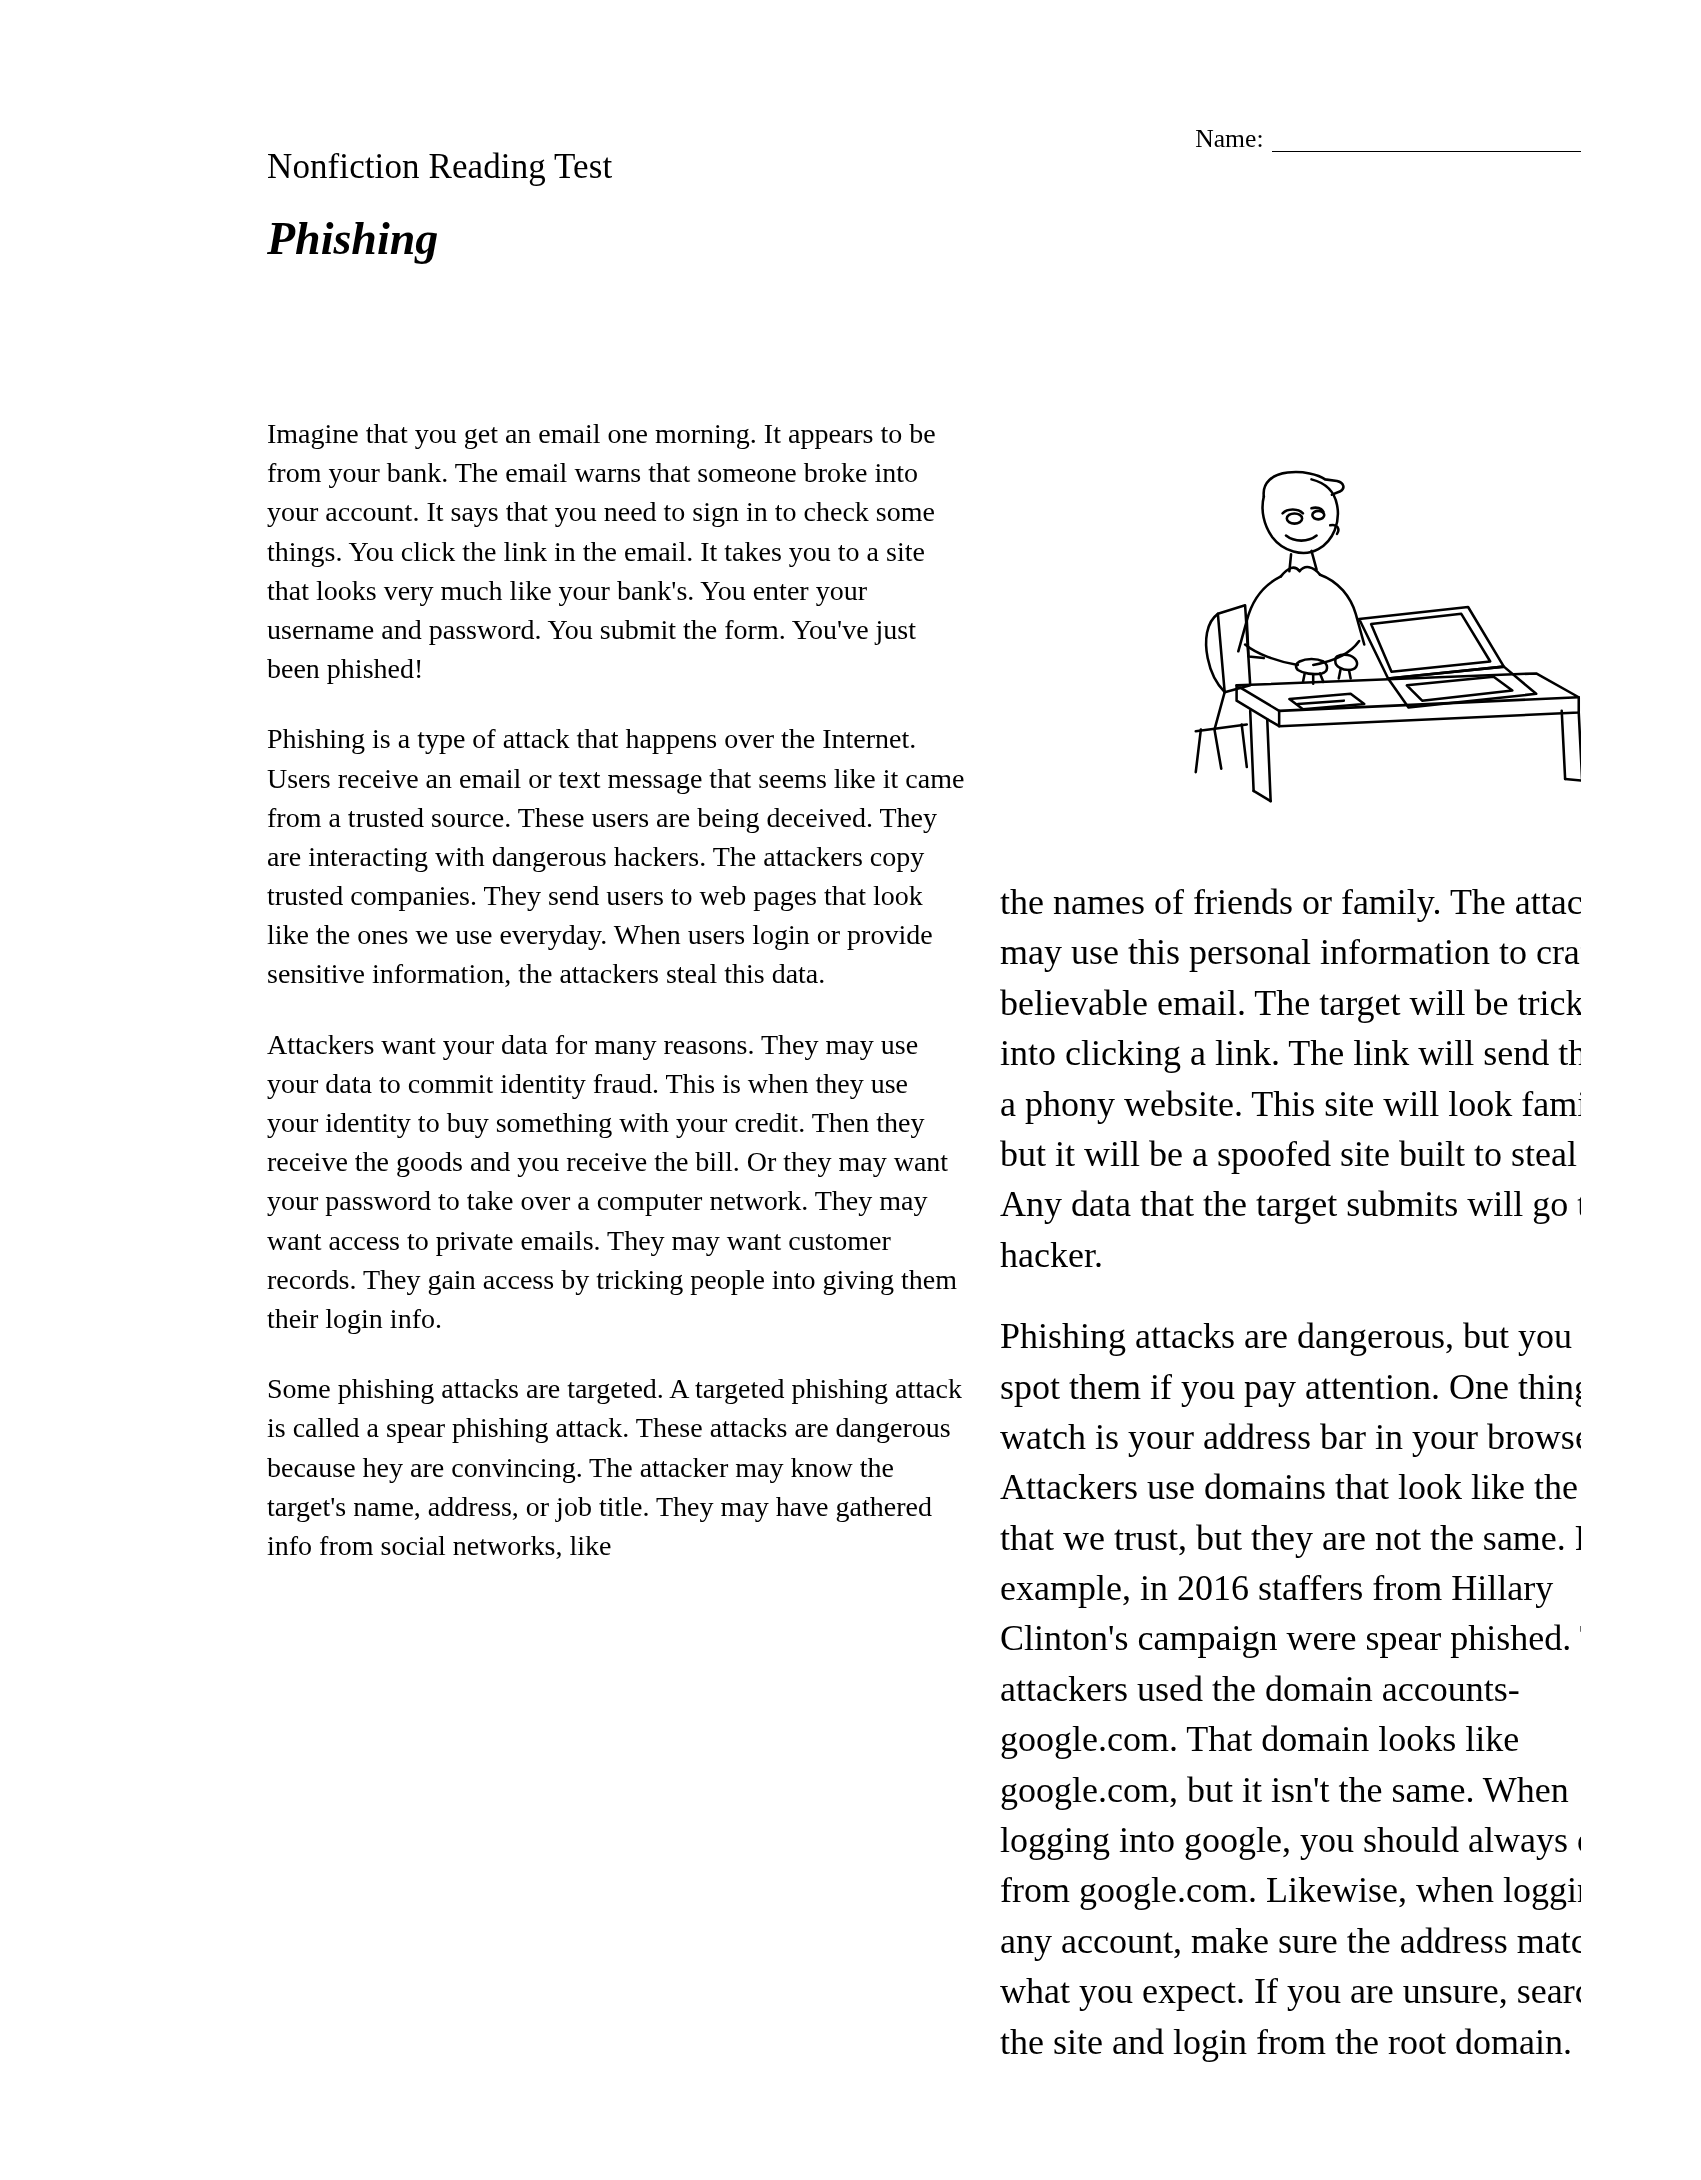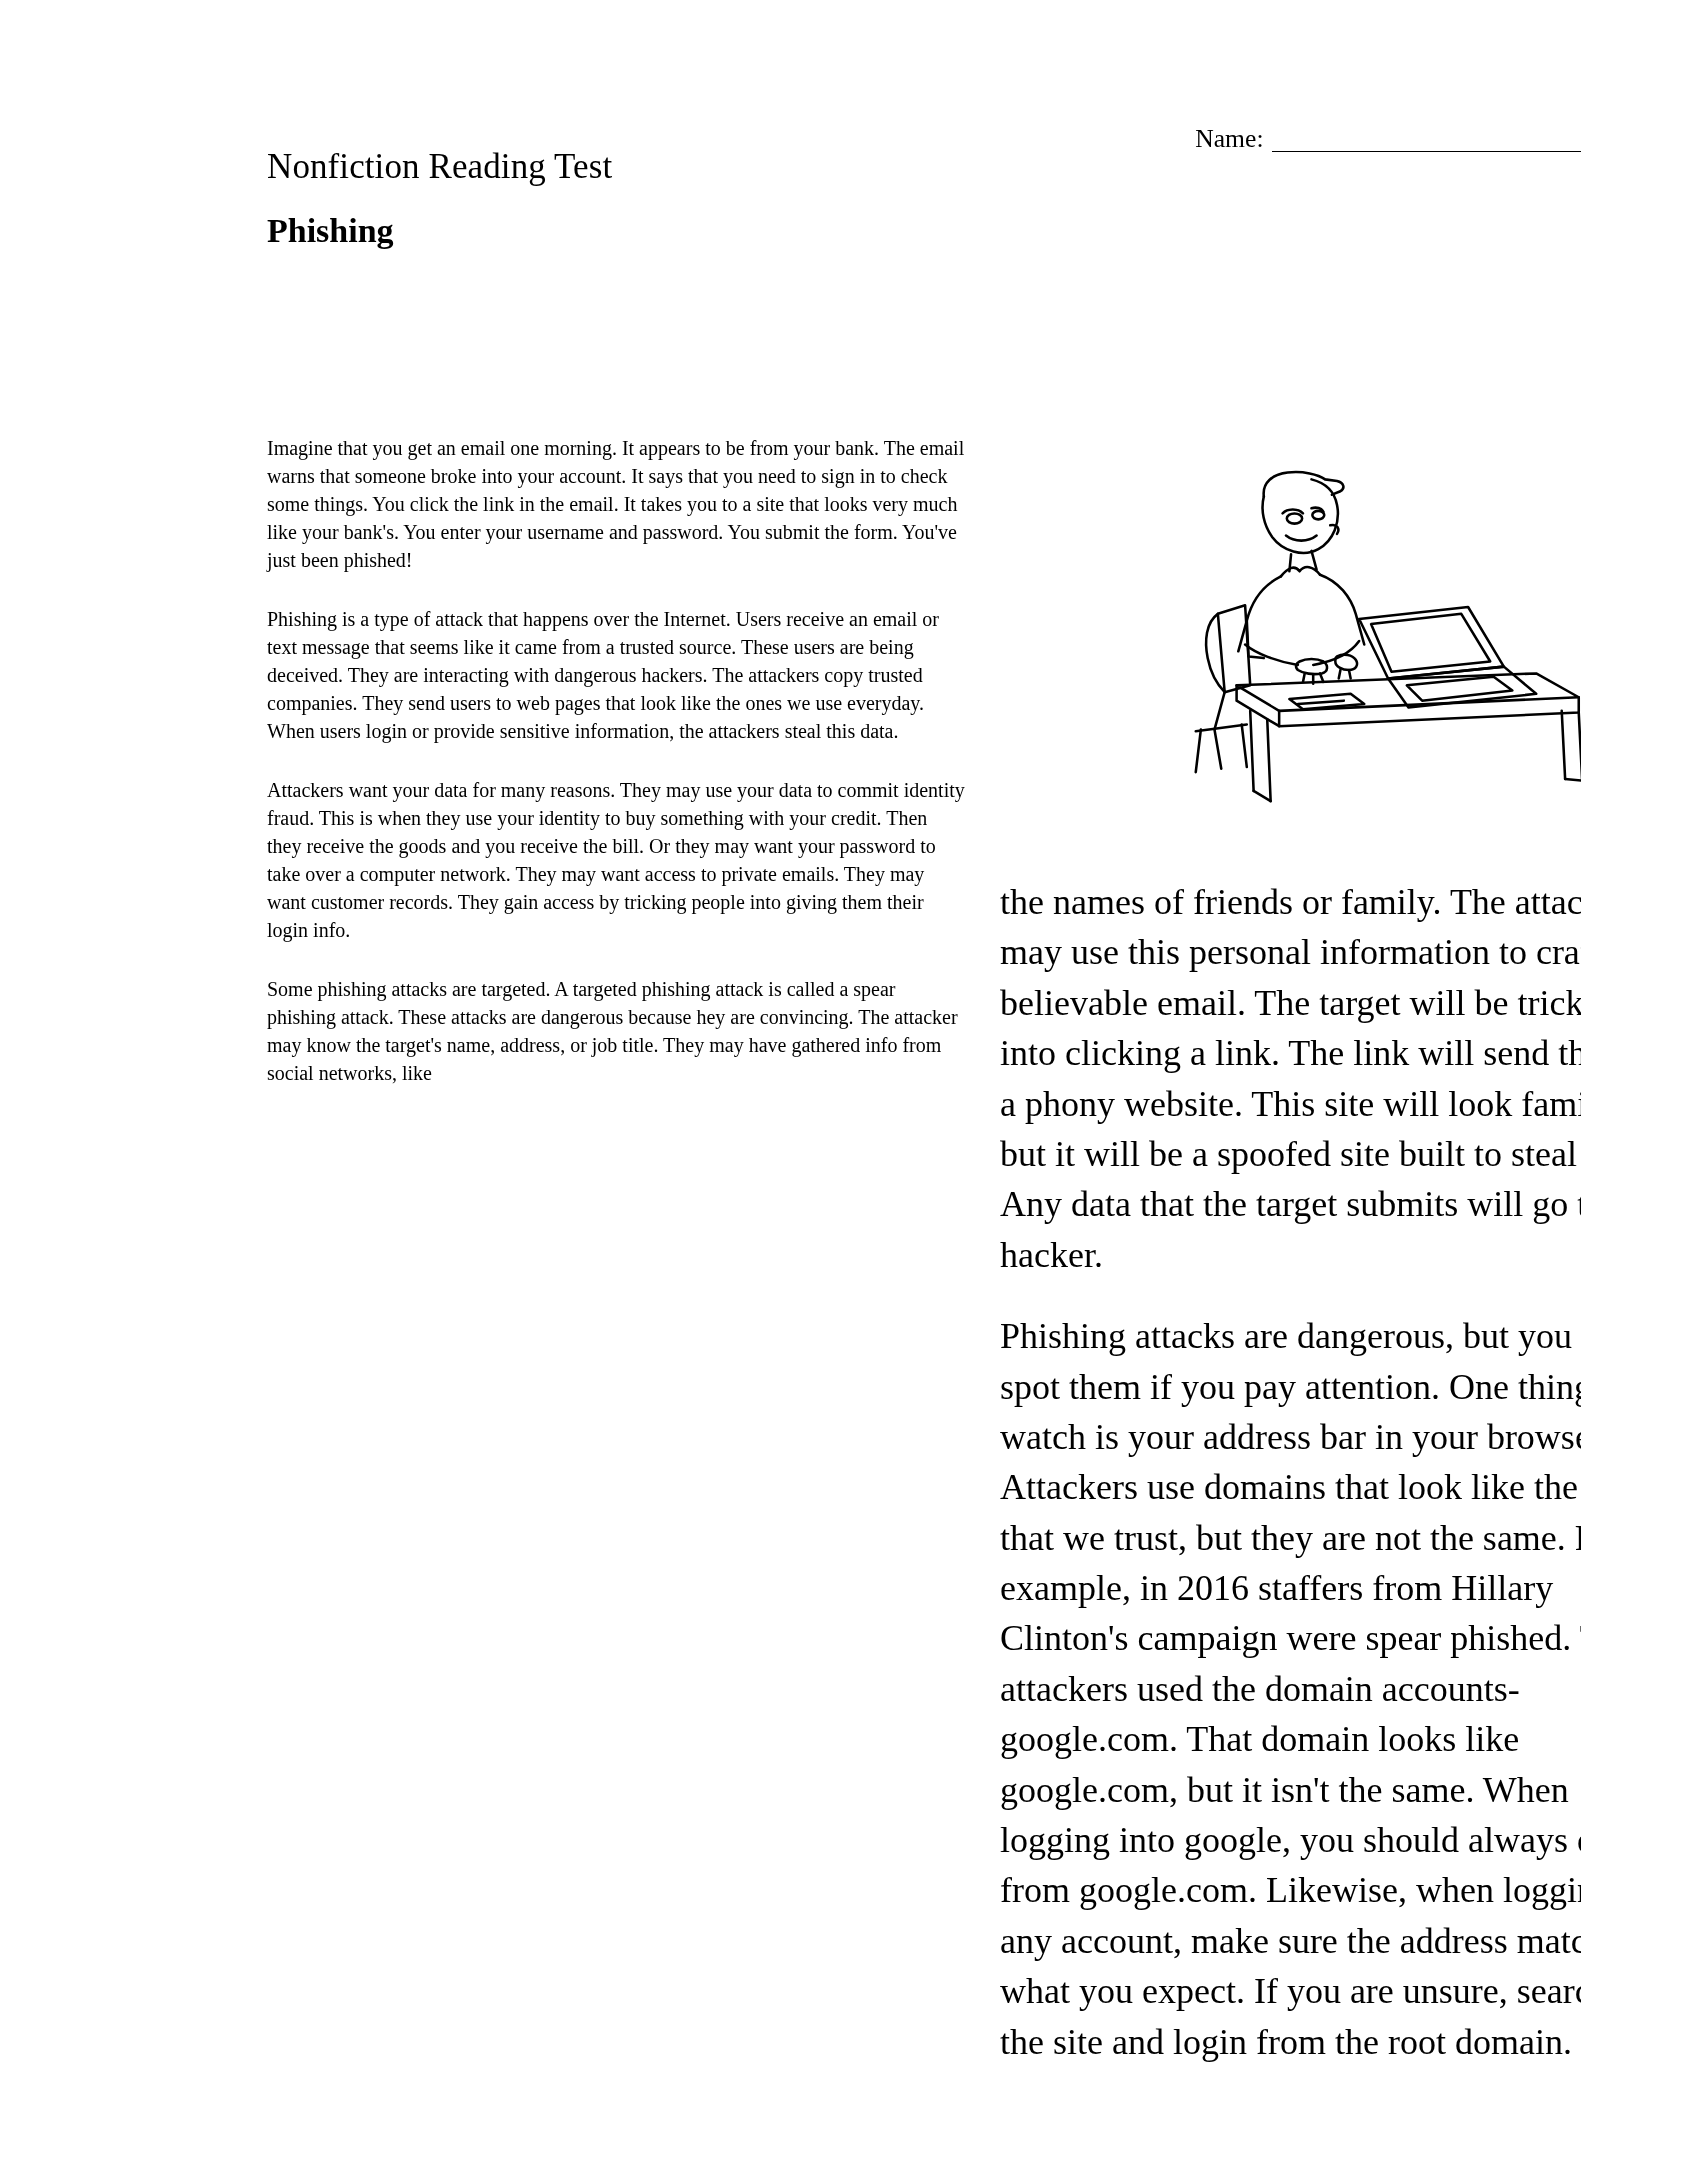--- a/index.html
+++ b/index.html
@@ -55,22 +55,23 @@
     top: 139px;
     left: 0;
     font-size: 35px;
     font-weight: normal;
     letter-spacing: 0.1px;
   }
   .subtitle {
     position: absolute;
     top: 204px;
     left: 0;
-    font-size: 34px;
+    font-size: 46px;
     font-weight: bold;
+    font-style: italic;
   }
   
   .directions {
     position: absolute;
     top: 277px;
     left: 0;
     width: 1414px;
     font-size: 28px;
     line-height: 1.29;
     text-align: left;
@@ -88,23 +89,23 @@
   }
   .illustration svg {
     display: block;
     width: 100%;
     height: 100%;
   }
   
   .col-left {
     position: absolute;
     left: 0;
-    top: 426px;
+    top: 406px;
     width: 698px;
-    font-size: 20px;
+    font-size: 28px;
     line-height: 1.40;
   }
   .col-right {
     position: absolute;
     left: 733px;
     top: 869px;
     width: 681px;
     font-size: 36px;
     line-height: 1.40;
   }

